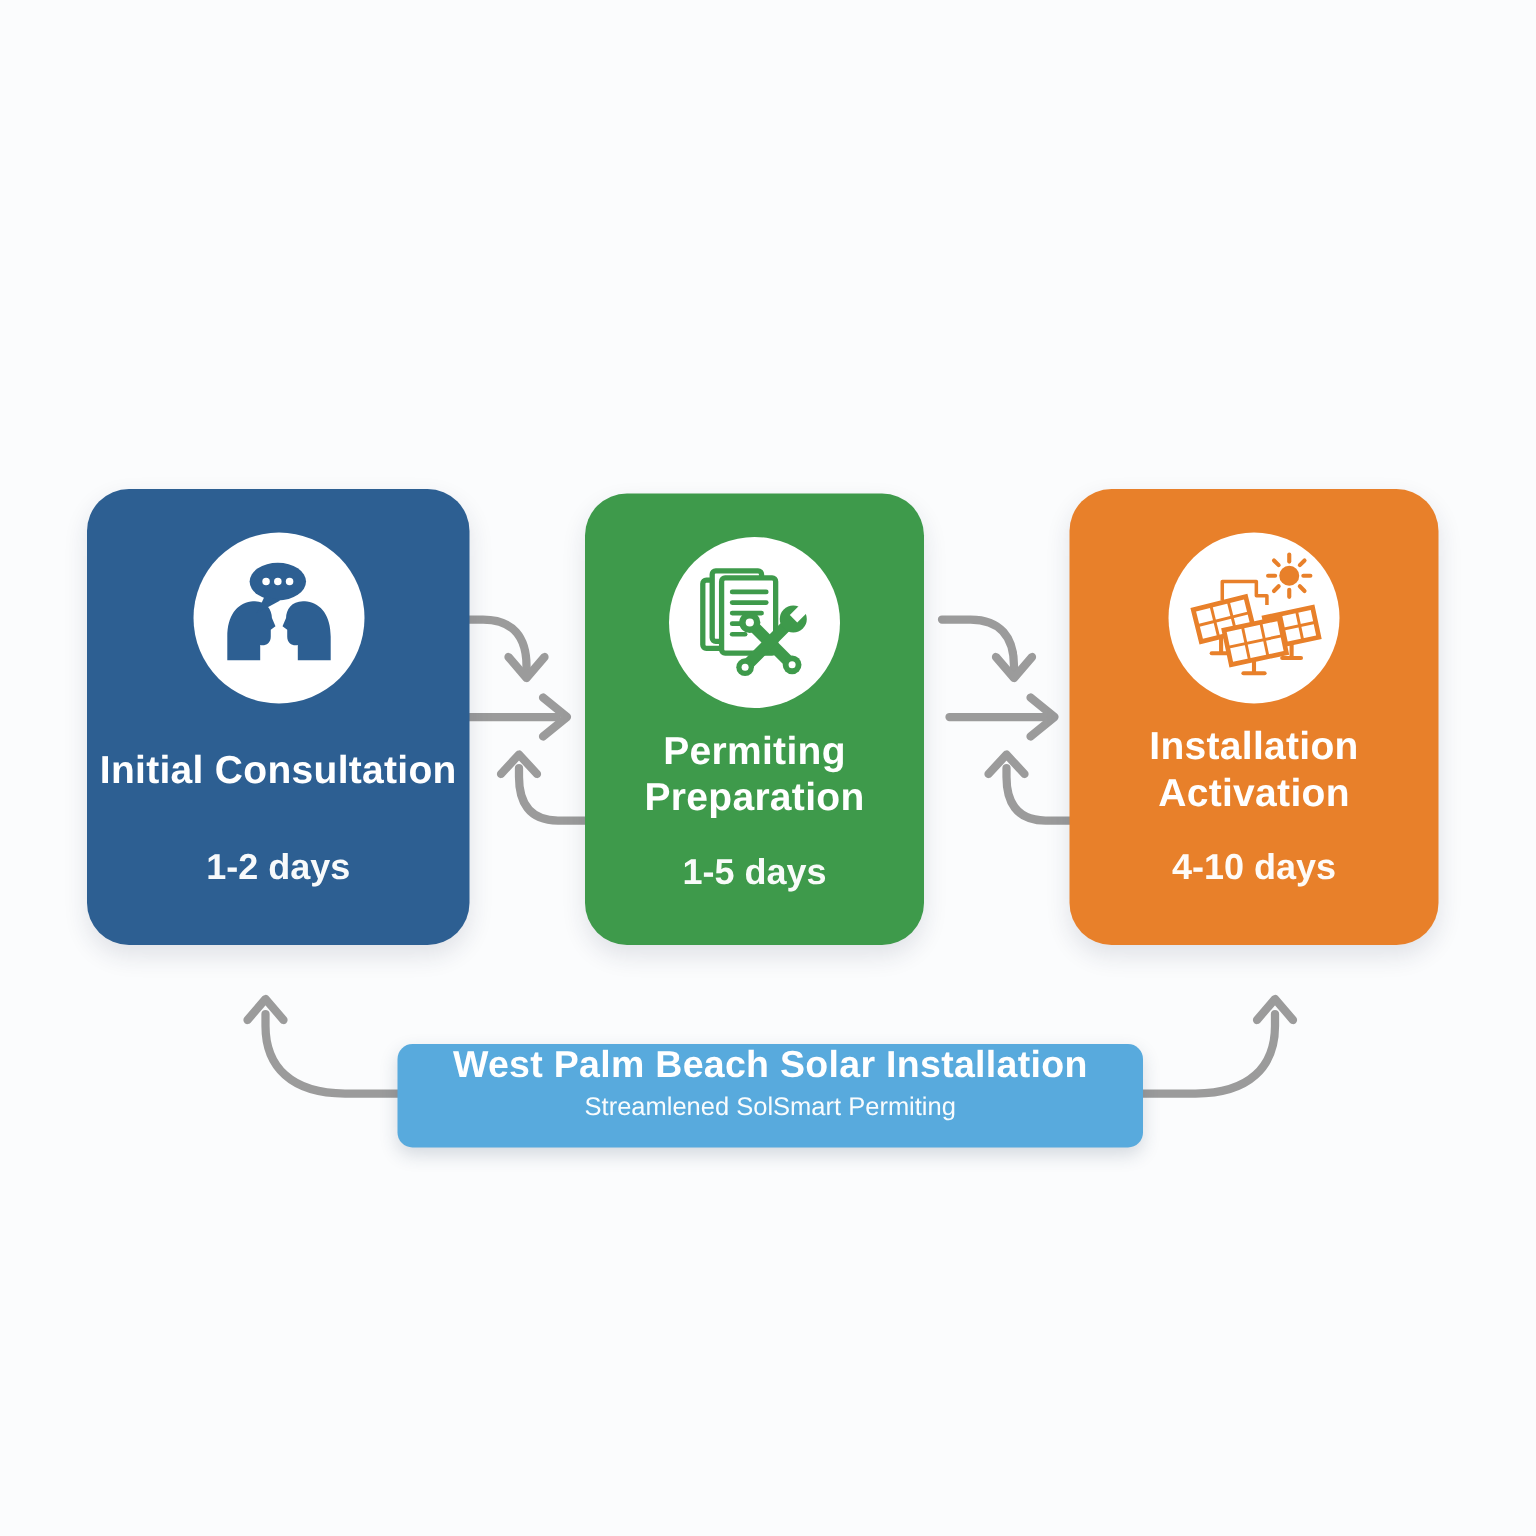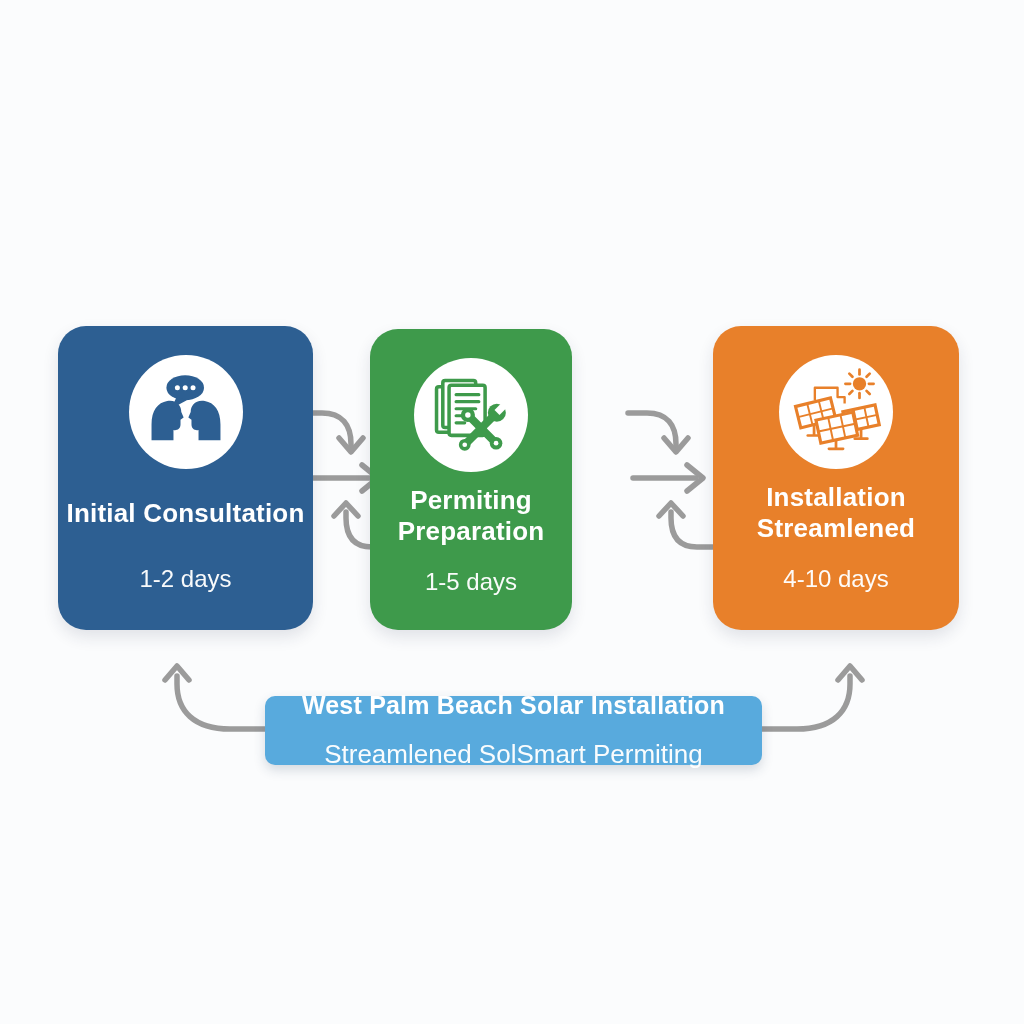--- a/index.html
+++ b/index.html
@@ -29,21 +29,21 @@
     position: absolute;
     z-index: 2;
     border-radius: 28px;
     color: var(--card_text, #ffffff);
     box-shadow: 0 7px 16px rgba(30, 45, 70, 0.12);
     display: flex;
     flex-direction: column;
     align-items: center;
   }
   .card-1 { left: 58px;  top: 326px; width: 255px; height: 304px; background: var(--step1); color: var(--card_text); }
-  .card-2 { left: 370px; top: 329px; width: 202px; height: 301px; background: var(--step2); color: var(--card_text); }
+  .card-2 { left: 390px; top: 329px; width: 226px; height: 301px; background: var(--step2); color: var(--card_text); }
   .card-3 { left: 713px; top: 326px; width: 246px; height: 304px; background: var(--step3); color: var(--card_text); }
   .icon-circle {
     width: 114px; height: 114px;
     margin-top: 29px;
     border-radius: 50%;
     background: #ffffff;
     display: flex;
     align-items: center;
     justify-content: center;
     flex: none;
@@ -62,40 +62,39 @@
     text-align: center;
     font-size: 26px;
     font-weight: bold;
     line-height: 1.18;
     letter-spacing: 0.2px;
   }
   .card-days {
     margin-top: 20px;
     text-align: center;
     font-size: 24px;
-    font-weight: 400;
+    font-weight: 700;
     opacity: 0.97;
   }
   .banner {
     position: absolute;
     z-index: 2;
     left: 265px; top: 696px;
     width: 497px; height: 69px;
     background: var(--banner);
     border-radius: 10px;
     color: var(--card_text, #ffffff);
     display: flex;
     flex-direction: column;
     align-items: center;
-    justify-content: center;
-    gap: 19px;
+    gap: 3px;
     box-shadow: 0 5px 12px rgba(40, 60, 90, 0.18);
   }
   .banner-title { font-size: 25px; font-weight: bold; letter-spacing: 0.2px; }
-  .banner-subtitle { font-size: 26px; font-weight: 400; opacity: 0.97; }
+  .banner-subtitle { font-size: 17px; font-weight: 400; opacity: 0.97; }
 </style>
 </head>
 <body>
 
 <div class="canvas">
 
   <svg class="arrows" viewBox="0 0 1024 1024" aria-hidden="true">
 
     <g>
       <path d="M 303 413 H 322 C 342 413 351 425 351 444 V 449"></path>
@@ -230,21 +229,21 @@
           <line x1="51" y1="107" x2="69" y2="107" stroke="currentColor" stroke-width="3.5" stroke-linecap="round"></line>
           <g transform="translate(61 80) rotate(-12)">
             <rect x="-24" y="-15" width="48" height="30" fill="#ffffff" stroke="currentColor" stroke-width="4"></rect>
             <line x1="-8" y1="-15" x2="-8" y2="15" stroke="currentColor" stroke-width="2.5"></line>
             <line x1="8" y1="-15" x2="8" y2="15" stroke="currentColor" stroke-width="2.5"></line>
             <line x1="-24" y1="0" x2="24" y2="0" stroke="currentColor" stroke-width="2.5"></line>
           </g>
         </g>
       </svg>
     </div>
-    <div class="card-title">Installation Streamlened</div>
+    <div class="card-title">Installation Activation</div>
     <div class="card-days">4-10 days</div>
   </div>
 
   <div class="banner">
     <div class="banner-title">West Palm Beach Solar Installation</div>
     <div class="banner-subtitle">Streamlened SolSmart Permiting</div>
   </div>
 
 </div>
 

